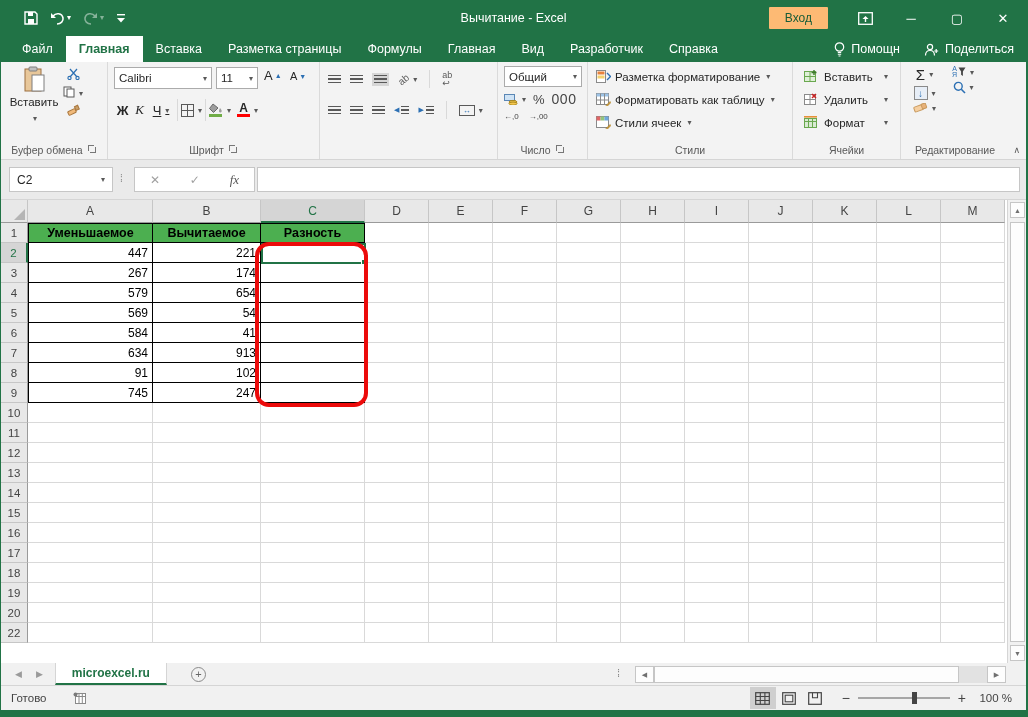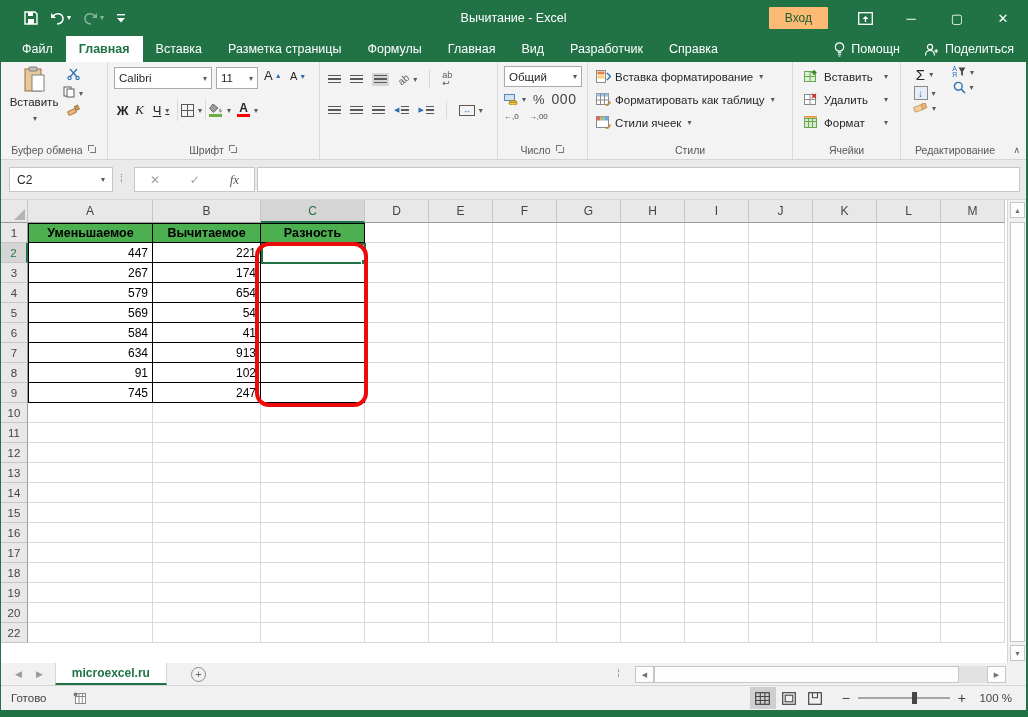--- a/index.html
+++ b/index.html
@@ -373,21 +373,21 @@
 
     <div class="rgroup" style="width:205px;">
       <div class="rgc" style="padding:3px 0 0 8px;">
         <div class="srow dd">
           <svg class="sicon" viewBox="0 0 15 13">
               <rect x="0.5" y="0.5" width="9" height="12" fill="#fff" stroke="#8a8a8a"></rect>
               <rect x="1.5" y="1.5" width="7" height="3" fill="#e8823c"></rect>
               <rect x="1.5" y="5.5" width="7" height="3" fill="#f5d26e"></rect>
               <path d="M11 3 l3.5 3.5 -3.5 3.5" fill="none" stroke="#2b6fb3" stroke-width="1.4"></path>
             </svg>
-          <span>Вставка форматирование</span>
+          <span>Разметка форматирование</span>
         </div>
         <div class="srow dd">
           <svg class="sicon" viewBox="0 0 15 13">
               <rect x="0.5" y="0.5" width="12" height="11" fill="#fff" stroke="#8a8a8a"></rect>
               <rect x="0.5" y="0.5" width="12" height="3" fill="#9ec3e6"></rect>
               <path d="M0.5 7 h12 M4.5 0.5 v11 M8.5 0.5 v11" stroke="#8a8a8a" stroke-width="1"></path>
               <path d="M10 12.5 l4-4 1 1 -4 4z" fill="#d8a23c" stroke="#8a6a1d" stroke-width=".5"></path>
             </svg>
           <span>Форматировать как таблицу</span>
         </div>

